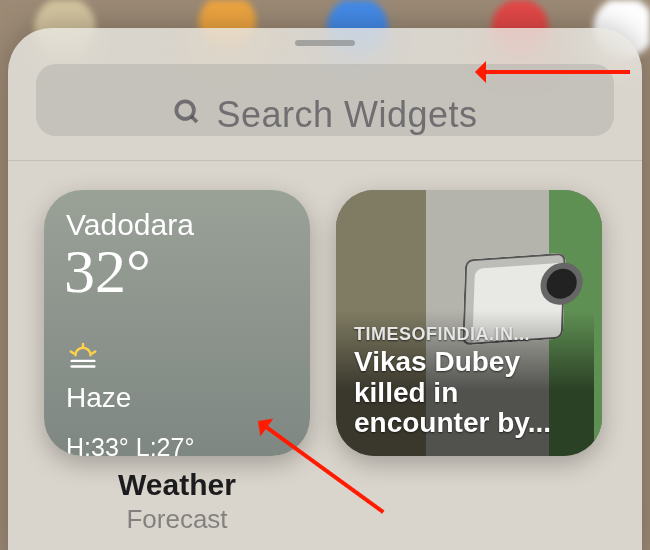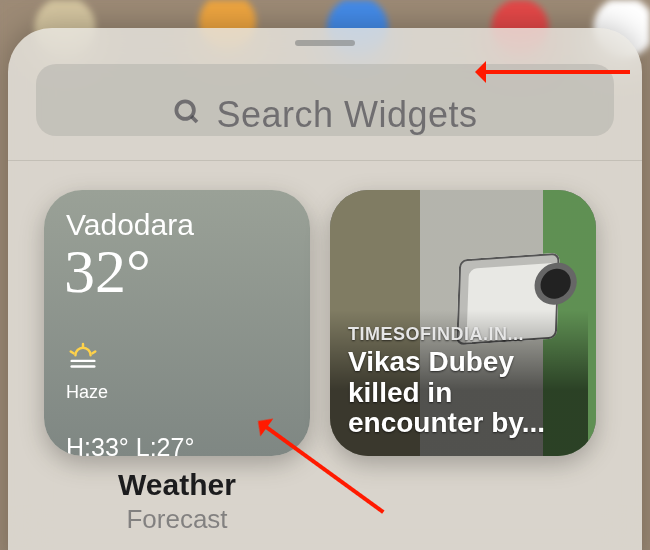--- a/index.html
+++ b/index.html
@@ -57,38 +57,38 @@
   .divider {
     position: absolute;
     left: 0; right: 0; top: 132px;
     height: 1px;
     background: rgba(0,0,0,.1);
   }
   .widgets {
     position: absolute;
     left: 36px; right: 36px; top: 162px;
     display: flex;
-    gap: 20px;
+    gap: 26px;
   }
   .widget {
     width: 266px;
     height: 266px;
     border-radius: 38px;
     position: relative;
     overflow: hidden;
     box-shadow: 0 8px 24px rgba(0,0,0,.25);
     color: #fff;
   }
   .weather-widget {
     background: linear-gradient(180deg, #9aa197 0%, #7f8783 100%);
   }
   .weather-widget .city { position: absolute; top: 18px; left: 22px; font-size: 30px; font-weight: 400; }
   .weather-widget .temp { position: absolute; top: 46px; left: 20px; font-size: 62px; font-weight: 200; font-family: Liberation Serif, serif; }
   .weather-widget .cond-icon { position: absolute; top: 152px; left: 22px; }
-  .weather-widget .cond { position: absolute; top: 192px; left: 22px; font-size: 18px; }
+  .weather-widget .cond { position: absolute; top: 192px; left: 22px; font-size: 28px; }
   .weather-widget .hl { position: absolute; top: 223px; left: 22px; font-size: 25px; margin-top: 20px; }
   .news-widget {
     background: #6c6c6c;
   }
   .news-widget .photo {
     position: absolute; inset: 0;
     background:
       linear-gradient(80deg, rgba(0,0,0,0) 55%, rgba(0,0,0,0) 55%),
       linear-gradient(180deg, rgba(0,0,0,.1), rgba(0,0,0,.1)),
       linear-gradient(90deg, #8e8a6e 0 34%, #c8c8c0 34% 80%, #6aa05c 80% 100%);

